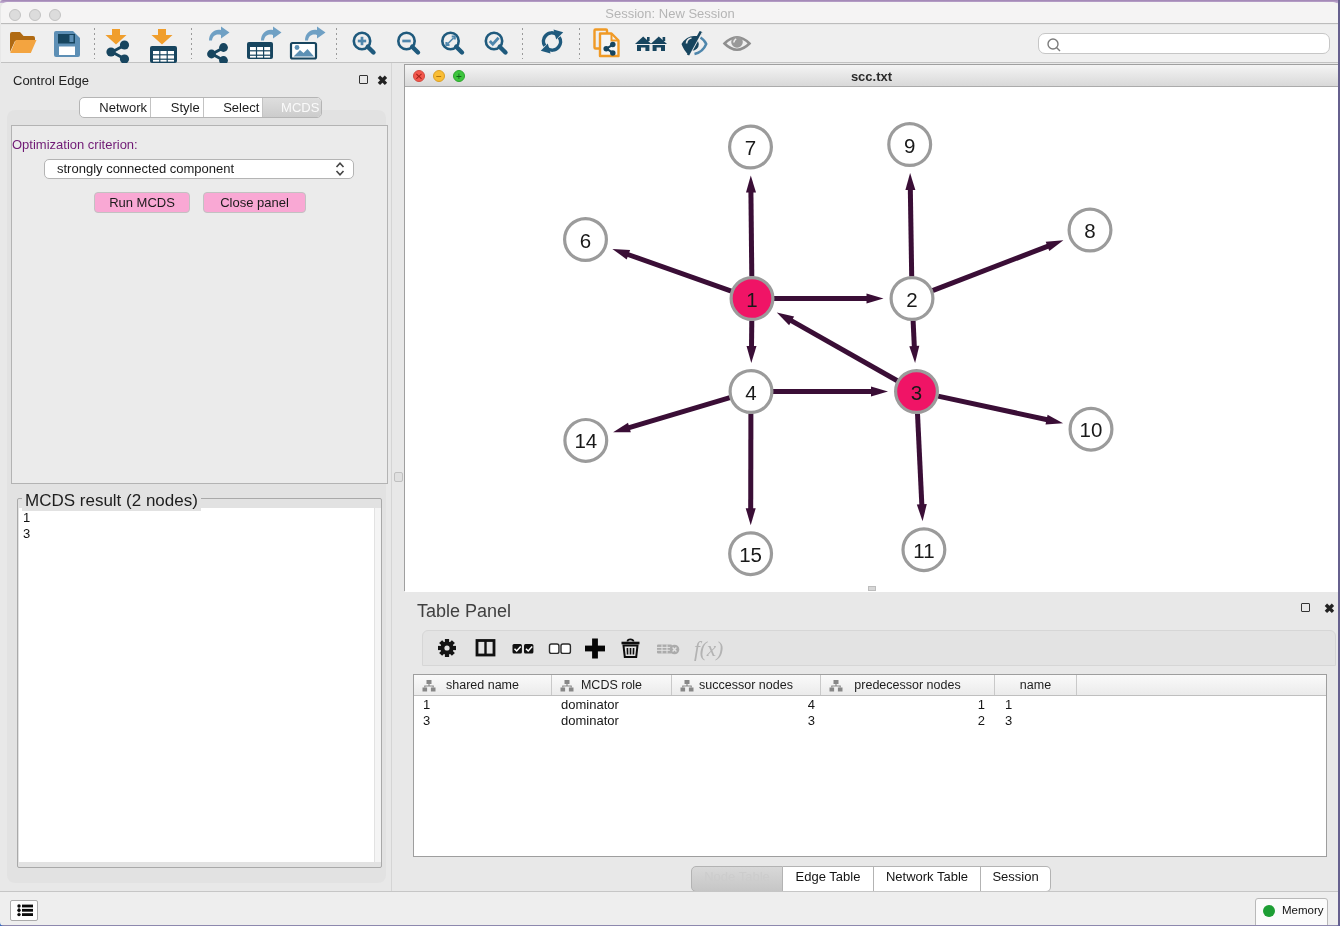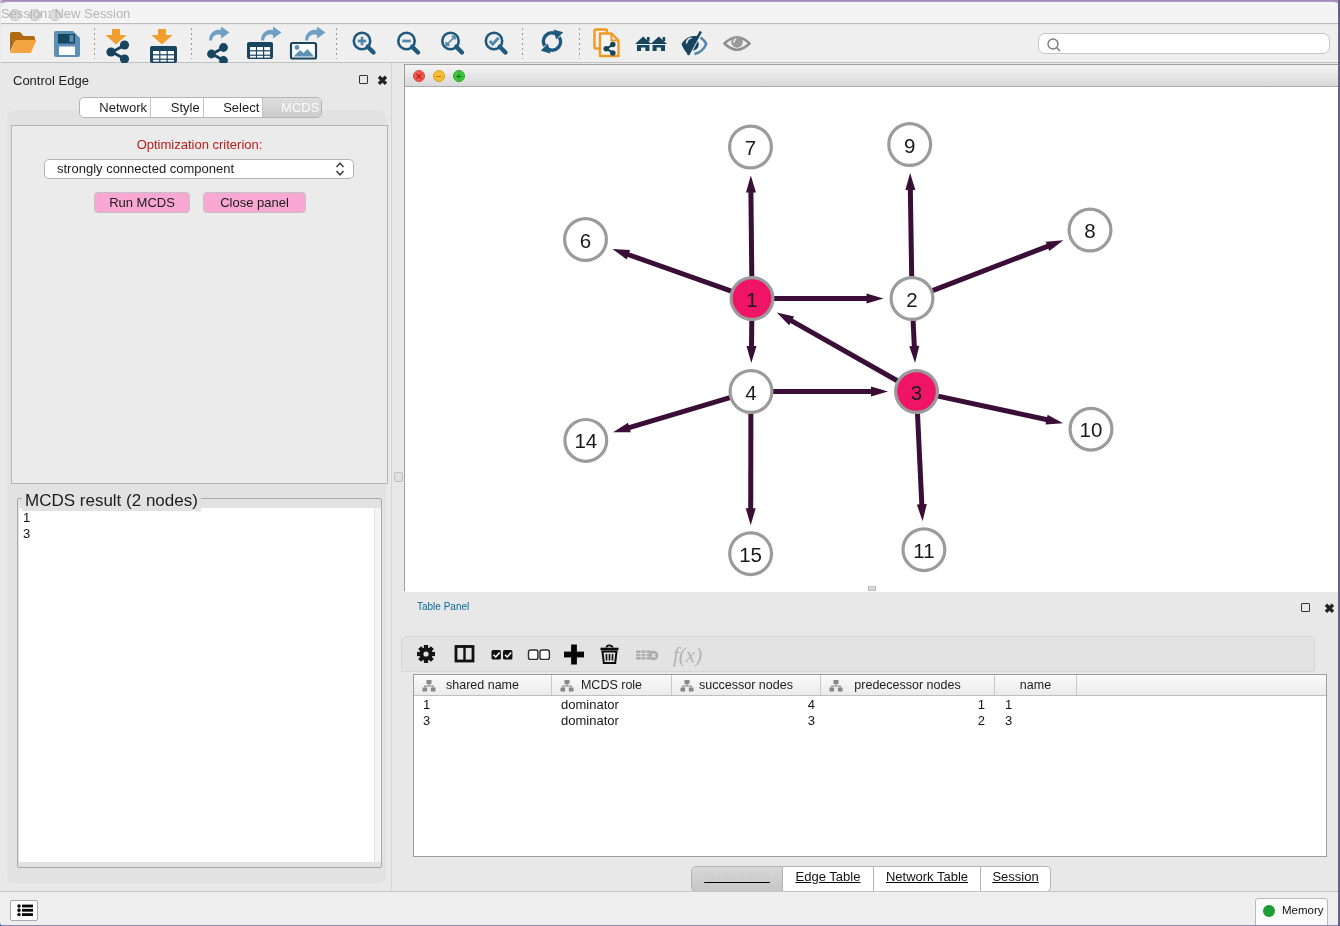--- a/index.html
+++ b/index.html
@@ -4,55 +4,55 @@
 <style>
 * { margin:0; padding:0; box-sizing:border-box; }
 html,body { width:1340px; height:926px; overflow:hidden; }
 body { font-family:"Liberation Sans", sans-serif; background:#e8e8e8; position:relative; }
 .abs { position:absolute; }
 #topband { left:0; top:0; width:1340px; height:3px; background:linear-gradient(#9e82b2,#c8b3d6); border-radius:7px 7px 0 0; }
 #rightedge { right:0; top:0; width:2px; height:926px; background:#66608e; }
 #btmedge { left:0; bottom:0; width:1340px; height:1px; background:#8d88ae; }
 #titlebar { left:1px; top:2px; width:1338px; height:22px; background:#f5f4f4; border-bottom:1px solid #bcbcbc; border-radius:6px 6px 0 0; }
 .tlight { position:absolute; top:7px; width:12px; height:12px; border-radius:50%; background:#dcdcdc; border:1px solid #c3c3c3; }
-#wintitle { position:absolute; left:0; right:0; top:4px; font-size:13px; color:#b5b5b5; }
+#wintitle { position:absolute; left:0; right:0; top:4px; text-align:center; font-size:13px; color:#b5b5b5; }
 #toolbar { left:1px; top:25px; width:1337px; height:38px; background:#efefef; border-bottom:1px solid #c2c2c2; }
 .tsep { position:absolute; top:3px; height:31px; width:1px; background-image:linear-gradient(#9a9a9a 34%, rgba(0,0,0,0) 0%); background-size:1px 5px; }
 #searchbox { position:absolute; left:1037px; top:8px; width:292px; height:21px; background:#fff; border:1px solid #c6c6c6; border-radius:7px; }
 
 #cp-title { left:13px; top:73px; font-size:13px; color:#222; }
 #cp-panelA { left:7px; top:110px; width:379px; height:773px; background:#e2e2e2; border-radius:8px; }
 #cp-panelB { left:11px; top:125px; width:377px; height:359px; background:#ebebeb; border:1px solid #b3b3b3; }
 #cp-tabs { left:79px; top:97px; width:243px; height:21px; background:#fff; border:1px solid #b5b5b5; border-radius:5px; display:flex; }
 #cp-tabs .seg { border-right:1px solid #c3c3c3; font-size:13px; color:#1c1c1c; text-align:center; line-height:19px;padding-left:16px; }
 #cp-tabs .seg:last-child { border-right:none; background:linear-gradient(#dedede,#cccccc); color:#fafafa; border-radius:0 4px 4px 0; }
-#opt-label { left:12px; top:137px; width:375px; text-align:center; font-size:13px; color:#b91c1c; }
+#opt-label { left:12px; top:137px; width:375px; text-align:left; font-size:13px; color:#701a75; }
 #opt-select { left:44px; top:159px; width:310px; height:20px; background:#fff; border:1px solid #b4b4b4; border-radius:5px; font-size:13px; color:#1b1b1b; line-height:18px; padding-left:12px; }
 .btn { position:absolute; top:192px; height:21px; background:#f9a8d4; border:1px solid #c2c2c2; border-radius:4px; font-size:13px; color:#1b1b1b; text-align:center; line-height:19px; }
 #groupbox { left:17px; top:498px; width:365px; height:370px; border:1px solid #a9a9a9; border-radius:2px; }
 #gb-label { left:22px; top:491px; font-size:17px; color:#1d1d1d; background:#e2e2e2; padding:0 3px; }
 #gb-text { left:19px; top:508px; width:355px; height:354px; background:#fff; font-size:13px; color:#111; line-height:16px; padding:2px 0 0 4px; }
 #gb-scroll { left:374px; top:508px; width:7px; height:354px; background:#f4f4f4; border-left:1px solid #e2e2e2; }
 #cp-edge { left:391px; top:63px; width:1px; height:828px; background:#d5d5d5; }
 #splitgrip { left:394px; top:472px; width:9px; height:10px; background:#e0e0e0; border:1px solid #c0c0c0; border-radius:2px; }
 
 #netwin { left:404px; top:64px; width:935px; height:527px; border:1px solid #9f9f9f; background:#fff; }
 #net-titlebar { position:absolute; left:0; top:0; width:100%; height:22px; background:linear-gradient(#f4f4f4,#d9d9d9); border-bottom:1px solid #ababab; }
 #net-title { position:absolute; left:0; right:0; top:4px; text-align:center; font-size:13px; font-weight:bold; color:#2b2b2b; }
 .mlight { position:absolute; top:4.5px; width:12px; height:12px; border-radius:50%; font-size:10px; line-height:12px; text-align:center; }
 #net-canvas { position:absolute; left:0; top:23px; width:933px; height:504px; background:#fff; }
 #net-grip { position:absolute; left:463px; top:521px; width:8px; height:5px; background:#d7d7d7; border:1px solid #bdbdbd; z-index:5; }
 
-#tp-title { left:417px; top:601px; font-size:10px; color:#0369a1; }
-#tp-strip { left:401px; top:630px; width:914px; height:36px; background:#e3e3e3; border:1px solid #d6d6d6; border-radius:6px 6px 0 0;margin-top:6px; }
+#tp-title { left:417px; top:601px; font-size:18px; color:#404040; }
+#tp-strip { left:422px; top:630px; width:914px; height:36px; background:#e3e3e3; border:1px solid #d6d6d6; border-radius:6px 6px 0 0; }
 #tp-table { left:413px; top:674px; width:914px; height:183px; background:#fff; border:1px solid #9e9e9e; }
 #tp-header { position:absolute; left:0; top:0; width:912px; height:21px; background:linear-gradient(#fafafa,#ebebeb); border-bottom:1px solid #bfbfbf; }
 .hcell { position:absolute; top:0; height:20px; border-right:1px solid #c9c9c9; font-size:12.5px; color:#1d1d1d; text-align:center; line-height:21px; }
 .tcell { position:absolute; font-size:13px; color:#161616; height:16px; line-height:16px; }
-#tp-tabs { left:691px; top:866px; height:26px; display:flex;text-decoration:underline; }
+#tp-tabs { left:691px; top:866px; height:26px; display:flex; }
 #tp-tabs .tab { border:1px solid #b3b3b3; border-left:none; background:#fff; font-size:13px; color:#141414; text-align:center; line-height:20px; }
 #tp-tabs .tab.first { border-left:1px solid #b3b3b3; border-radius:5px 0 0 5px; background:linear-gradient(#d8d8d8,#c6c6c6); color:#cccccc; }
 #tp-tabs .tab.last { border-radius:0 5px 5px 0; }
 
 #statusbar { left:0px; top:891px; width:1340px; height:35px; background:#eeeeee; border-top:1px solid #c6c6c6; }
 #listbtn { position:absolute; left:10px; top:8px; width:28px; height:21px; background:#fdfdfd; border:1px solid #ababab; border-radius:2px; }
 #membtn { position:absolute; left:1255px; top:6px; width:73px; height:35px; background:#fbfbfb; border:1px solid #b9b9b9; border-radius:3px; font-size:13px; color:#111; }
 .floatico { position:absolute; width:9px; height:9px; border:1.5px solid #333; border-radius:1px; }
 .closeico { position:absolute; font-size:13px; font-weight:bold; color:#222; line-height:12px; }
 </style>
@@ -271,20 +271,21 @@
 <div class="abs" id="splitgrip"></div>
 
 <svg class="abs" style="left:404px;top:64px" width="6" height="7">
     <polygon points="0,0 4.5,0 0,5.5" fill="#3f6cc0"></polygon>
   </svg>
 <div class="abs" id="netwin">
   <div id="net-titlebar">
     <div class="mlight" style="left:8px; background:#f4574d; border:1px solid #cf4a41; color:#9e1f17;">✕</div>
     <div class="mlight" style="left:28px; background:#f9bd35; border:1px solid #dba025; color:#985e00;">−</div>
     <div class="mlight" style="left:48px; background:#3dc53d; border:1px solid #2ba52e; color:#11611a;">+</div>
+    <div id="net-title">scc.txt</div>
   </div>
   <div id="net-canvas">
 <svg width="935" height="504" viewBox="0 0 935 504" xmlns="http://www.w3.org/2000/svg" style="position:absolute;left:0;top:0">
 <line x1="346.8" y1="188.5" x2="345.9" y2="102.5" stroke="#3A0E36" stroke-width="5"></line>
 <polygon points="345.8,87.5 351.0,104.4 341.0,104.5" fill="#3A0E36"></polygon>
 <line x1="326.3" y1="203.2" x2="221.5" y2="166.0" stroke="#3A0E36" stroke-width="5"></line>
 <polygon points="207.4,161.0 225.1,162.0 221.7,171.4" fill="#3A0E36"></polygon>
 <line x1="369.0" y1="210.5" x2="463.5" y2="210.5" stroke="#3A0E36" stroke-width="5"></line>
 <polygon points="478.5,210.5 461.5,215.5 461.5,205.5" fill="#3A0E36"></polygon>
 <line x1="346.8" y1="232.5" x2="346.5" y2="260.0" stroke="#3A0E36" stroke-width="5"></line>

